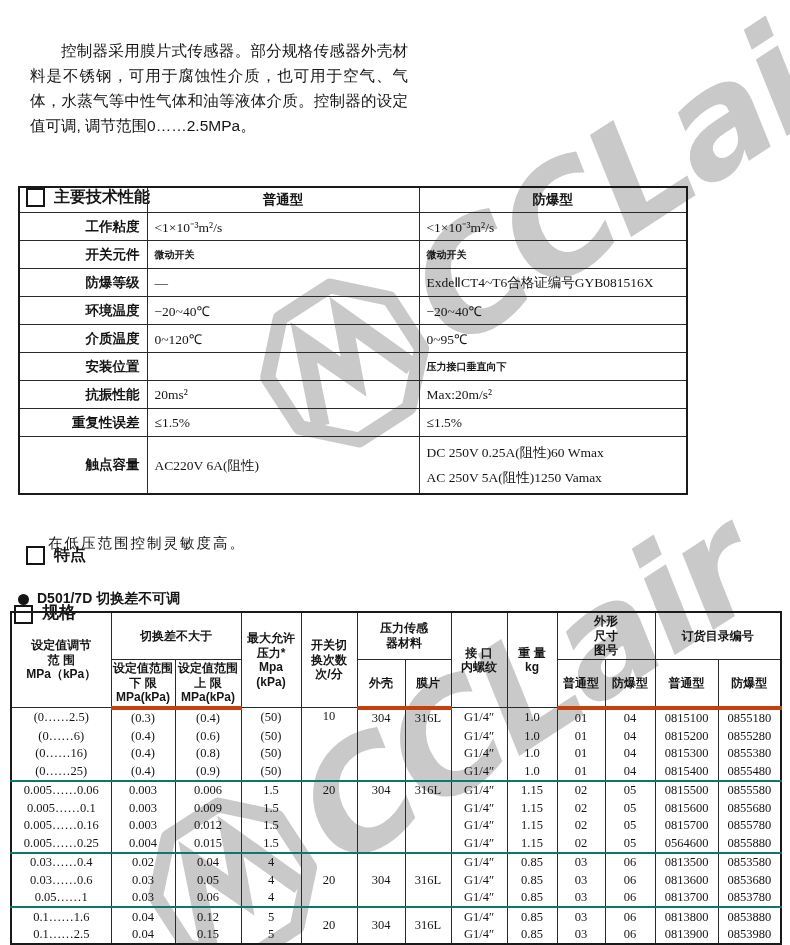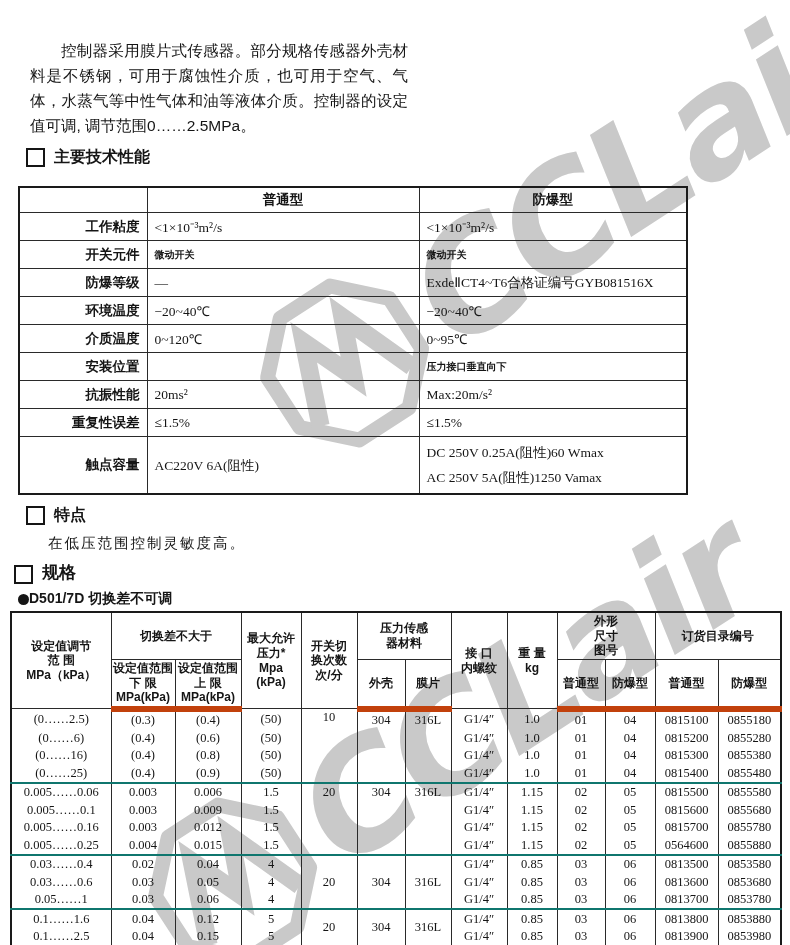--- a/index.html
+++ b/index.html
@@ -11,46 +11,46 @@
   .watermark{position:absolute;z-index:0;display:flex;align-items:center;gap:16px;pointer-events:none;}
   .wm1{left:230px;top:170px;width:560px;height:170px;transform:rotate(-33deg);}
   .wm2{left:118px;top:689px;width:560px;height:170px;transform:rotate(-33deg);}
   .wm-text{font-family:"DejaVu Sans",sans-serif;font-style:italic;font-weight:bold;
     font-size:148px;color:#c9c9c9;letter-spacing:-5px;white-space:nowrap;line-height:1;}
   .wm-logo{width:165px;height:165px;flex:0 0 auto;}
   
   .content{position:relative;z-index:1;}
   #intro{position:absolute;left:30px;top:22px;width:378px;font-size:15.5px;font-weight:normal;
     line-height:25px;text-align:justify;text-indent:2em;}
-  .sec-head{position:absolute;display:flex;align-items:center;gap:9px;font-weight:bold;font-size:16px;}
+  .sec-head{position:absolute;display:flex;align-items:center;gap:9px;font-weight:bold;font-size:16px;margin-top:40px;}
   .sq{width:15px;height:15px;border:2px solid #151515;display:inline-block;flex:0 0 auto;}
   #perf-head{left:26px;top:147px;}
   #feat-head{left:26px;top:505px;}
   #feat-body{position:absolute;left:48px;top:534px;font-family:"Liberation Serif",serif;
     font-size:14.5px;letter-spacing:2px;}
   #spec-head{left:14px;top:561px;font-size:17px;gap:9px;align-items:flex-end;}
   #spec-sub{position:absolute;left:18px;top:590px;font-weight:bold;font-size:14px;
-    display:flex;align-items:center;}
+    display:flex;align-items:center;gap:8px;}
   .dot{width:11px;height:11px;background:#151515;border-radius:50%;flex:0 0 auto;}
   
   .t1{position:absolute;left:18px;top:186px;border-collapse:collapse;table-layout:fixed;
     width:668px;border:2px solid #1a1a1a;background:transparent;}
   .t1 th,.t1 td{border:1px solid #2a2a2a;padding:2px 7px;vertical-align:middle;height:23px;}
   .t1 thead th{text-align:center;font-size:13.5px;font-weight:bold;height:20px;}
   .t1 .lab{font-weight:bold;font-size:13.5px;text-align:right;}
   .t1 td.val{font-family:"Liberation Serif",serif;font-size:13.5px;text-align:left;}
   .t1 td.cjk{font-family:"Liberation Sans",sans-serif;font-weight:bold;font-size:10px;}
   .t1 td.tall{height:52px;white-space:pre-line;line-height:25px;}
   
   .t2{position:absolute;left:10px;top:611px;border-collapse:collapse;table-layout:fixed;
     width:772px;border:2px solid #1a1a1a;background:transparent;}
   .t2 th{border:1px solid #2a2a2a;font-size:12px;font-weight:bold;line-height:1.22;
     white-space:pre-line;text-align:center;vertical-align:middle;padding:1px 0;}
   .t2 thead tr.h1 th{height:41px;}
-  .t2 thead tr.h2 th{height:41px;border-bottom:6px solid #c2410c;}
+  .t2 thead tr.h2 th{height:41px;border-bottom:4px solid #c2410c;}
   .t2 td{border-left:1px solid #2a2a2a;border-right:1px solid #2a2a2a;border-top:0;border-bottom:0;
     text-align:center;font-family:"Liberation Serif",serif;font-size:12.5px;height:17.5px;
     padding:0 1px;vertical-align:middle;}
   .t2 tr.gs td{border-top:2px solid #0f766e;}
   .t2 td.mt{vertical-align:top;padding-top:1px;}
 </style>
 </head>
 <body>
 
 <div class="watermark wm1">

